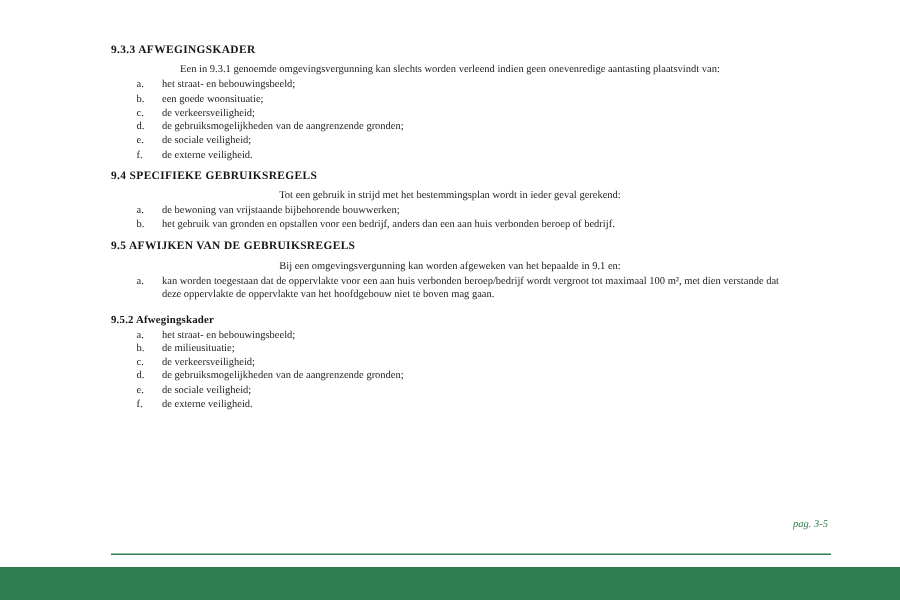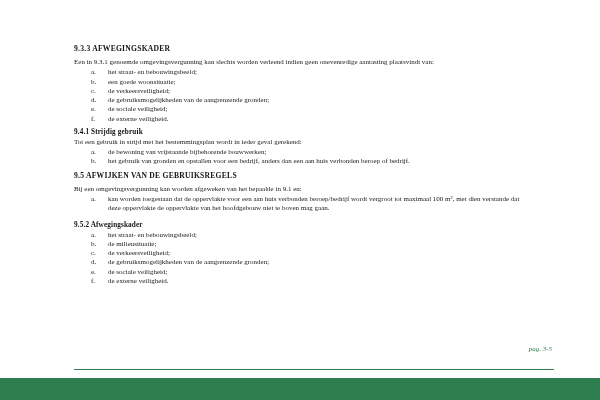--- a/index.html
+++ b/index.html
@@ -17,42 +17,42 @@
   .page {
     position: relative;
     width: 600px;
     height: 400px;
     box-sizing: border-box;
     background: #ffffff;
   }
   .content {
     position: absolute;
     left: 74px;
-    top: 44px;
+    top: 28px;
     width: 452px;
   }
   .h3 {
     font-weight: bold;
     font-size: 7.6px;
     letter-spacing: 0.25px;
     margin: 0 0 5px 0;
     color: #141414;
   }
   .h4 {
     font-weight: bold;
     font-size: 7.2px;
     letter-spacing: 0.15px;
     margin: 0 0 2px 0;
     color: #141414;
   }
   p.para {
     font-size: 7px;
     line-height: 9.2px;
     margin: 0 0 1px 0;
-    text-align: left;
+    text-align: center;
   }
   ol.alpha {
     list-style: none;
     margin: 0 0 4px 0;
     padding: 0;
   }
   ol.alpha > li {
     font-size: 7px;
     line-height: 9.3px;
     position: relative;
@@ -129,21 +129,21 @@
             <span class="txt">de sociale veiligheid;</span>
           </li>
         <li>
             <span class="marker">f.</span>
             <span class="txt">de externe veiligheid.</span>
           </li>
       </ol>
     </div>
 
     <div>
-      <div class="h4">9.4.1 Strijdig gebruik</div>
+      <div class="h3">9.4 SPECIFIEKE GEBRUIKSREGELS</div>
       <p class="para">Tot een gebruik in strijd met het bestemmingsplan wordt in ieder geval gerekend:</p>
       <ol class="alpha">
         <li>
             <span class="marker">a.</span>
             <span class="txt">de bewoning van vrijstaande bijbehorende bouwwerken;</span>
           </li>
         <li>
             <span class="marker">b.</span>
             <span class="txt">het gebruik van gronden en opstallen voor een bedrijf, anders dan een aan huis verbonden beroep of bedrijf.</span>
           </li>

